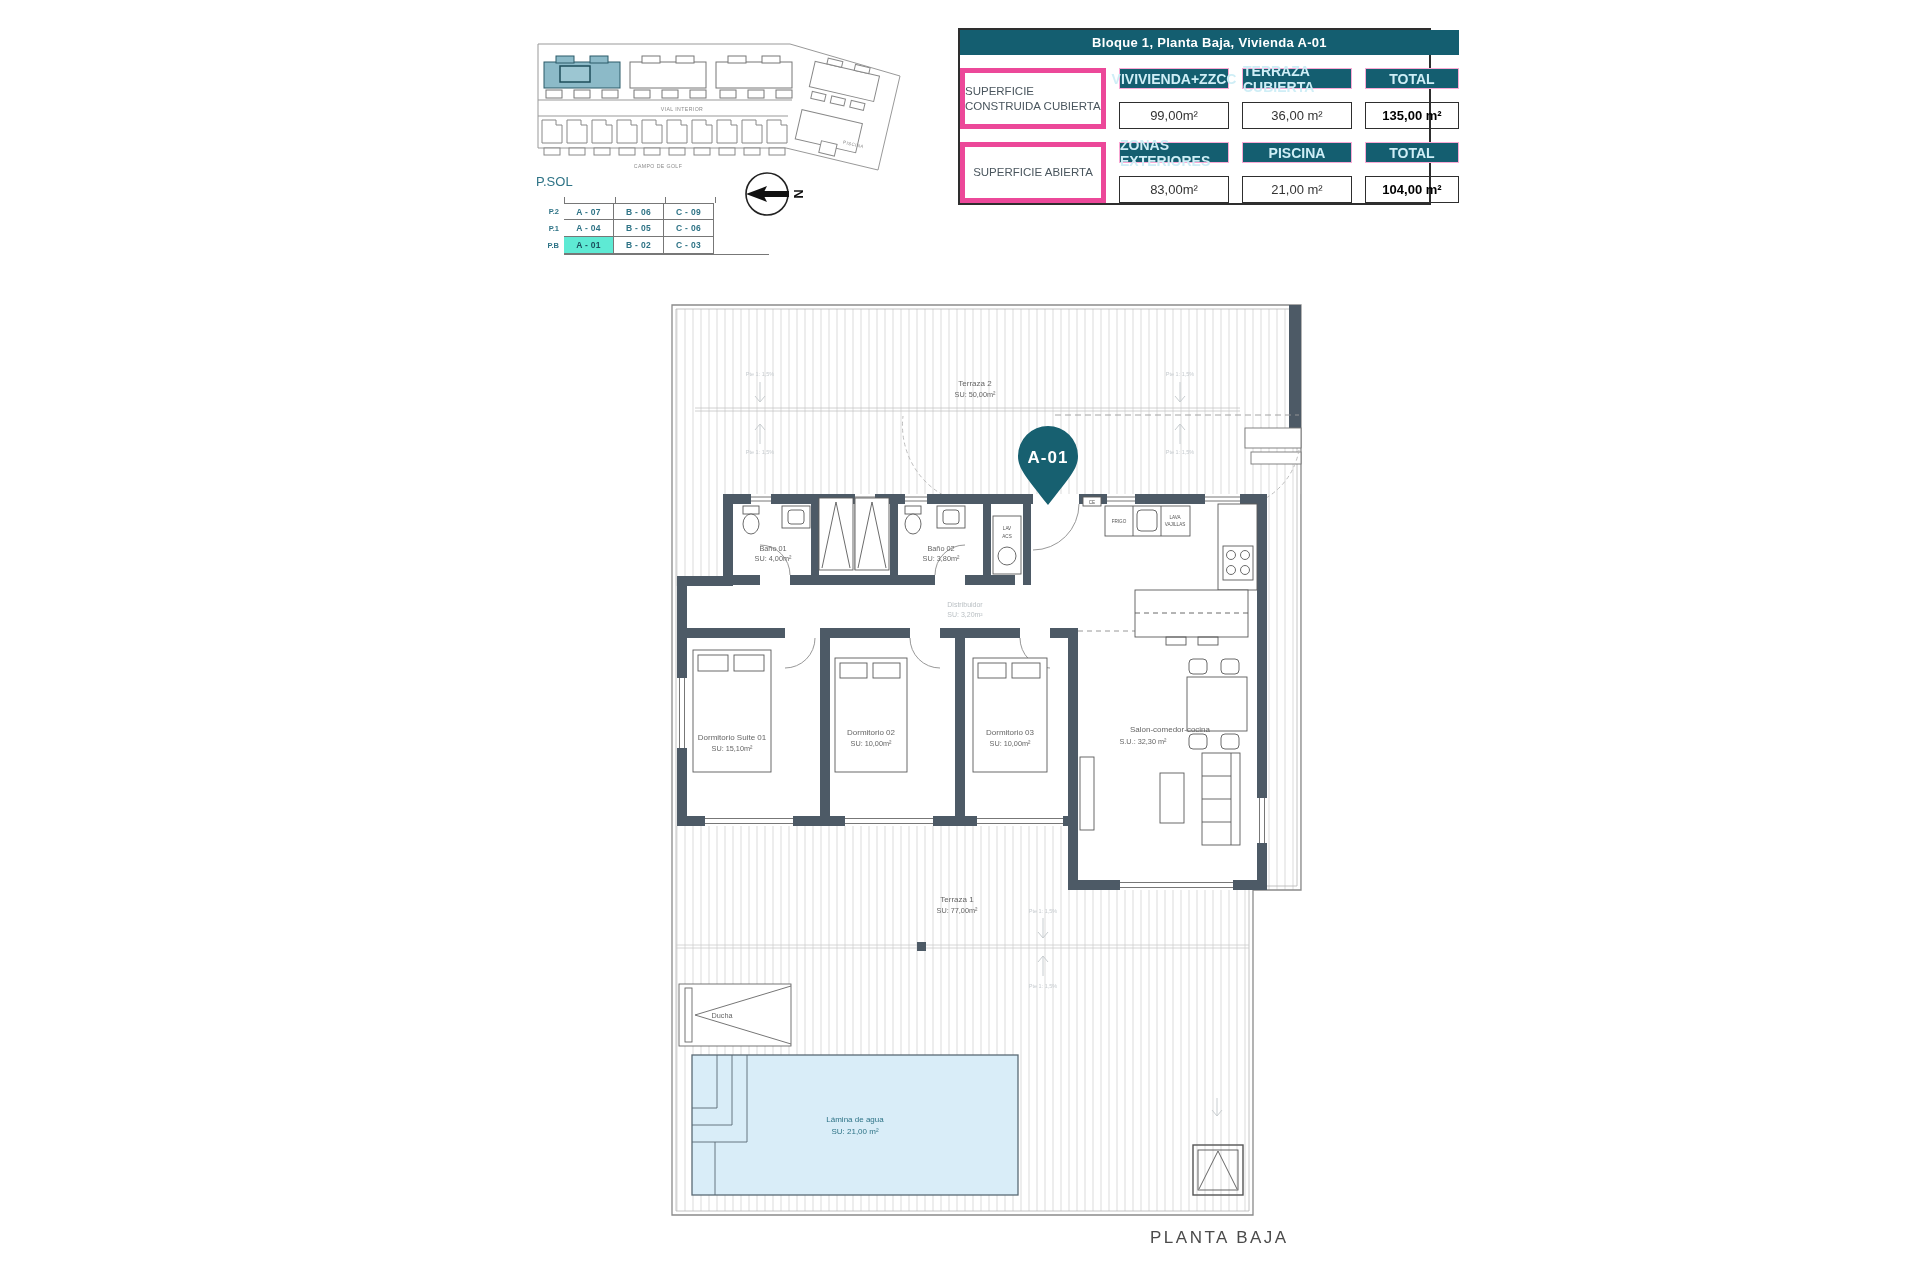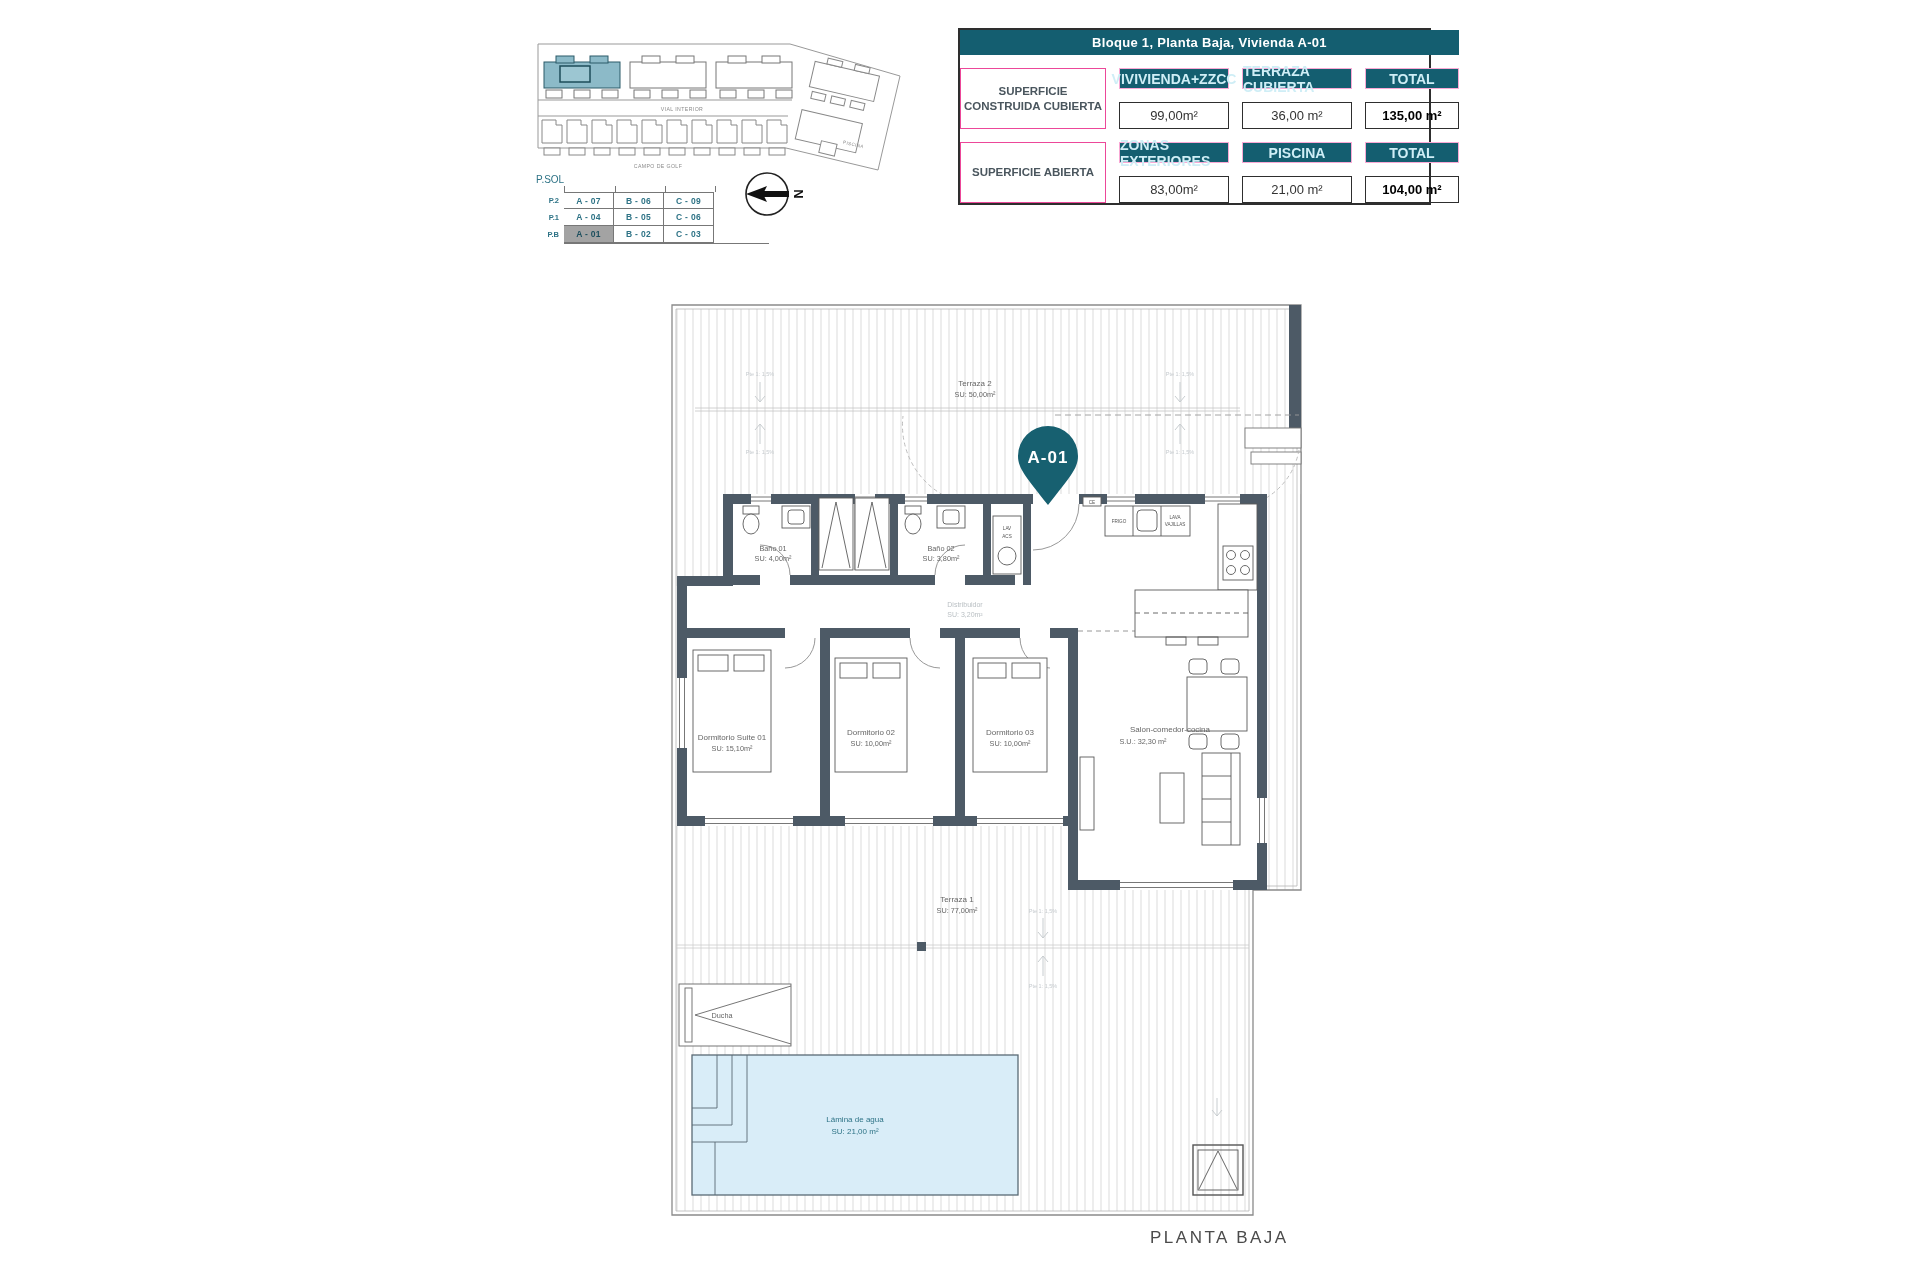--- a/index.html
+++ b/index.html
@@ -11,36 +11,36 @@
   #summary{left:958px;top:28px;width:469px;border:2px solid #2e2e2e;background:#fff;
            display:grid;grid-template-columns:146px 110px 110px 94px;gap:13px;
            grid-template-rows:25px 21px 27px 21px 27px;}
   #summary .title{grid-column:1/5;background:#145e70;color:#fff;font-size:13px;font-weight:bold;
            display:flex;align-items:center;justify-content:center;letter-spacing:.3px;}
   #summary .head{background:#145e70;color:#cfeef6;font-size:14px;font-weight:bold;
            display:flex;align-items:center;justify-content:center;border:1px solid #f9a8d4;}
   #summary .val{font-size:13px;color:#333;display:flex;align-items:center;justify-content:center;
            border:1px solid #2e2e2e;}
   #summary .val.total{font-weight:bold;color:#000;}
-  #summary .rowlabel{border:1px solid #ec4899;color:#4a565e;font-weight:bold;font-size:11.5px;
-           text-align:center;display:flex;align-items:center;justify-content:center;line-height:1.25;}
+  #summary .rowlabel{border:5px solid #ec4899;color:#4a565e;font-weight:normal;font-size:11.5px;
+           display:flex;align-items:center;justify-content:center;line-height:1.25;}
   #summary .rl1{grid-column:1;grid-row:2/4;}
   #summary .rl2{grid-column:1;grid-row:4/6;}
 
   
   #levels{left:534px;top:174px;width:210px;font-size:8.5px;color:#2e7386;}
-  #levels .sol{font-size:10px;margin-left:2px;margin-bottom:1px;}
+  #levels .sol{font-size:13px;margin-left:2px;margin-bottom:8px;}
   #levels .row{display:flex;height:17px;}
   #levels .lv{width:30px;display:flex;align-items:center;justify-content:flex-end;
               padding-right:5px;font-size:7.5px;box-sizing:border-box;font-weight:bold;}
   #levels .cell{width:50px;border:1px solid #777;border-left:none;display:flex;align-items:center;
               justify-content:center;box-sizing:border-box;font-weight:bold;letter-spacing:.3px;}
   #levels .row .cell:first-of-type{border-left:1px solid #777;}
   #levels .row + .row .cell{border-top:none;}
-  #levels .hl{background:#a3a3a3;color:#1c4f5e;}
+  #levels .hl{background:#5eead4;color:#1c4f5e;}
   #levels .baseline{height:1px;background:#777;width:205px;margin-left:30px;}
   #levels .topticks{height:6px;margin-left:30px;width:150px;
         border-left:1px solid #777;border-right:1px solid #777;
         background:linear-gradient(#777,#777) 50px 0/1px 6px no-repeat,
                    linear-gradient(#777,#777) 100px 0/1px 6px no-repeat;}
 
   
   #plan-title{left:1150px;top:1228px;font-size:17px;letter-spacing:2.5px;color:#4b4b4b;}
 
   svg text{font-family:"Liberation Sans", sans-serif;}

